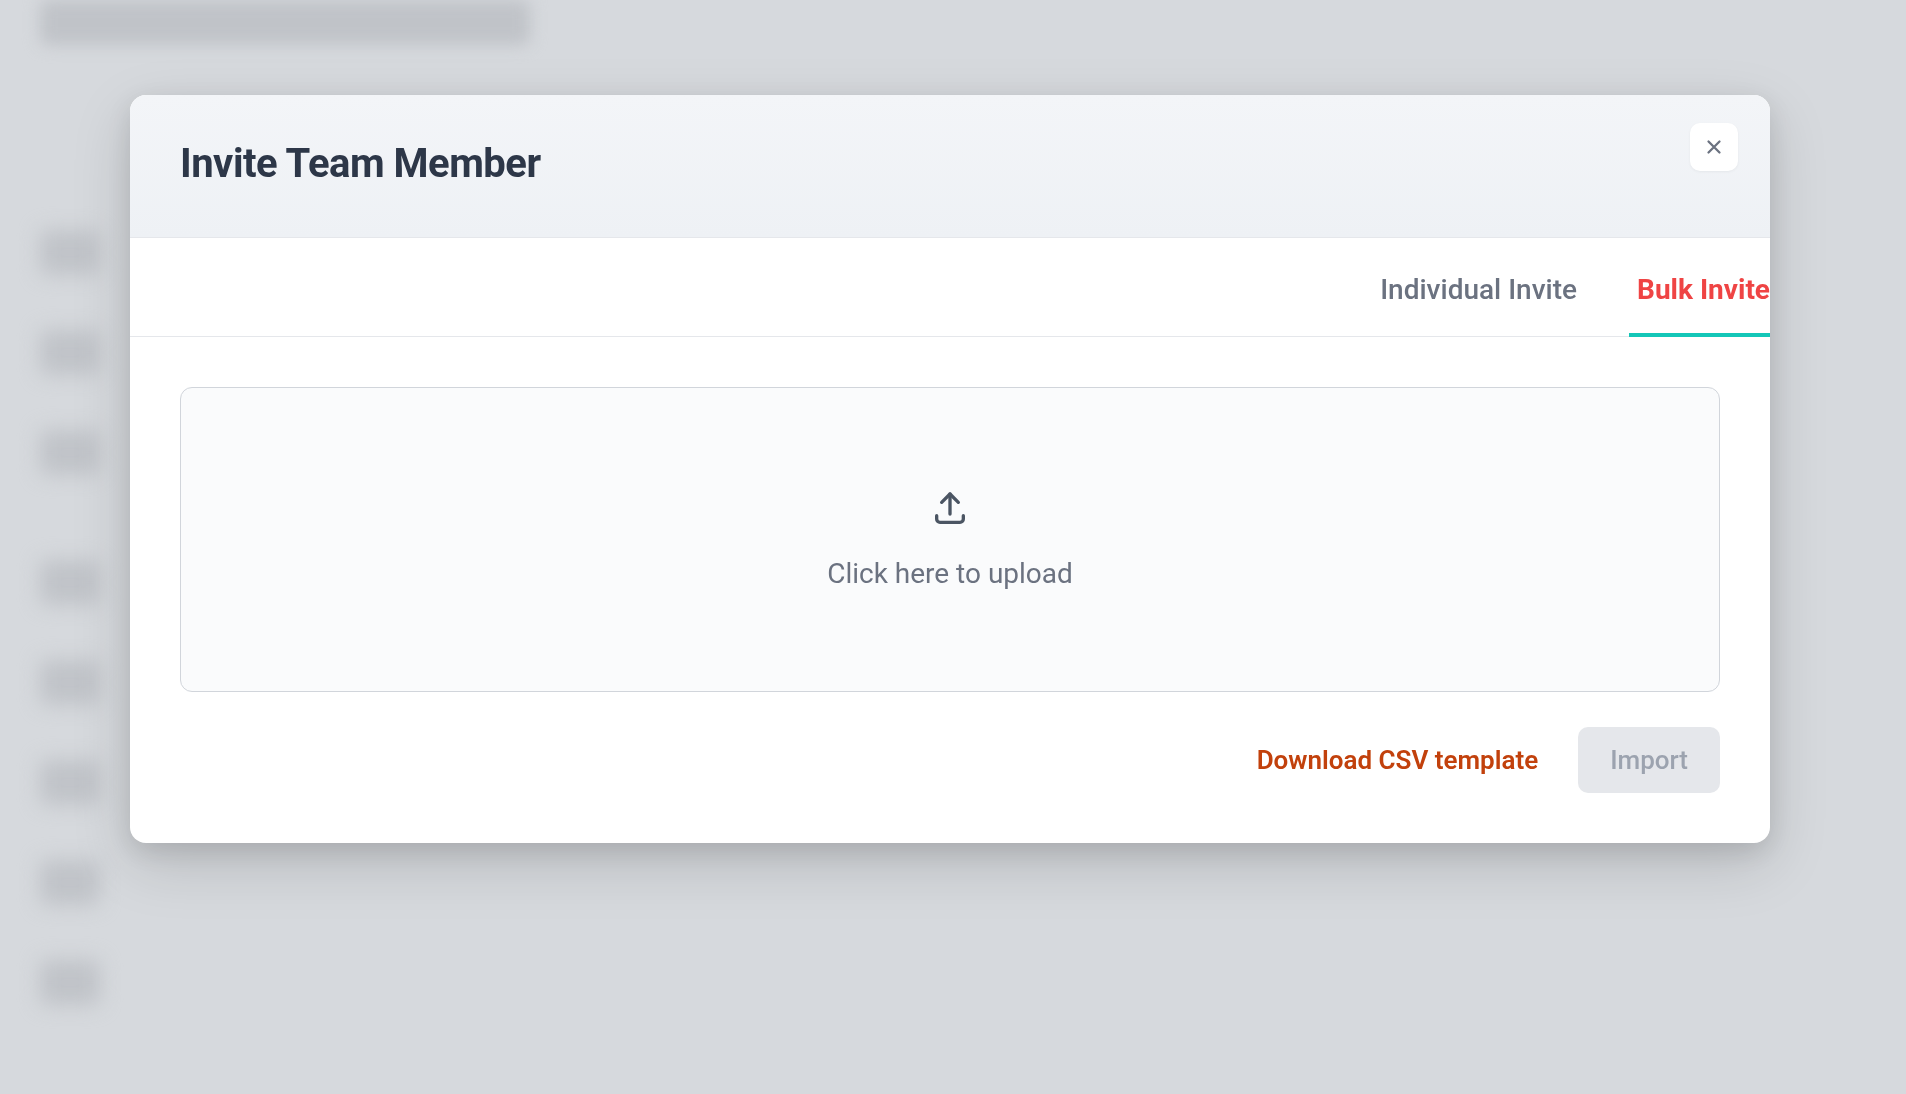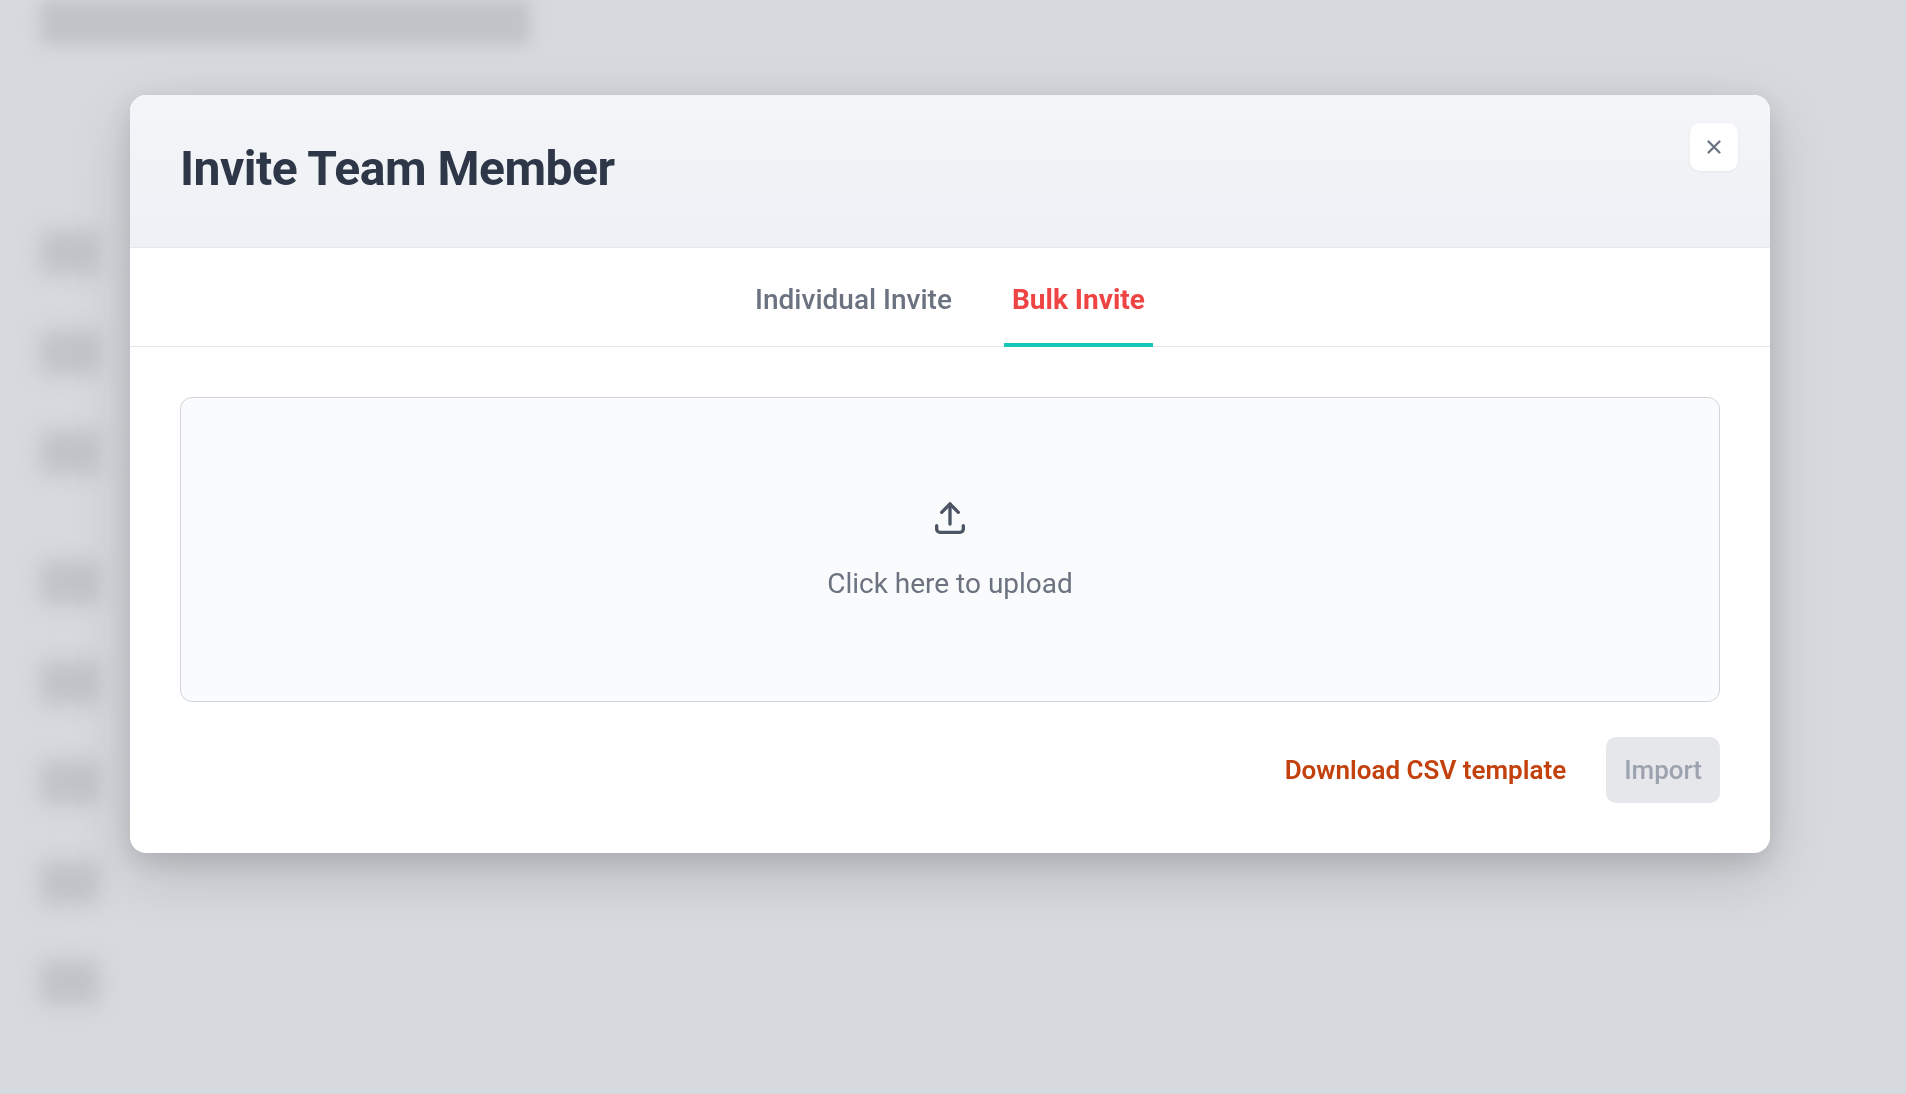--- a/index.html
+++ b/index.html
@@ -137,21 +137,21 @@
     }
     
     .modal-header {
       background: linear-gradient(180deg, #f3f5f8 0%, #eef1f5 100%);
       padding: 45px 50px 50px 50px;
       position: relative;
       border-bottom: 1px solid #e5e7eb;
     }
     
     .modal-title {
-      font-size: 48px;
+      font-size: 40px;
       font-weight: 700;
       color: #2d3748;
       letter-spacing: -0.5px;
     }
     
     .close-button {
       position: absolute;
       top: 28px;
       right: 32px;
       width: 48px;
@@ -168,21 +168,21 @@
     
     .close-button svg {
       width: 22px;
       height: 22px;
       stroke: #6b7280;
       stroke-width: 2.5;
     }
     
     .tabs {
       display: flex;
-      justify-content: center;
+      justify-content: flex-end;
       gap: 60px;
       border-bottom: 1px solid #e5e7eb;
       background: #ffffff;
     }
     
     .tab {
       padding: 35px 0 30px 0;
       font-size: 28px;
       cursor: pointer;
       position: relative;
@@ -263,21 +263,21 @@
       border: none;
       cursor: pointer;
       font-family: inherit;
     }
     
     .import-button {
       background: #e5e7eb;
       color: #9ca3af;
       border: none;
       border-radius: 10px;
-      padding: 18px 18px;
+      padding: 18px 32px;
       font-size: 26px;
       font-weight: 500;
       cursor: pointer;
       font-family: inherit;
       text-align: center;
     }
   </style>
 </head>
 <body>
 

